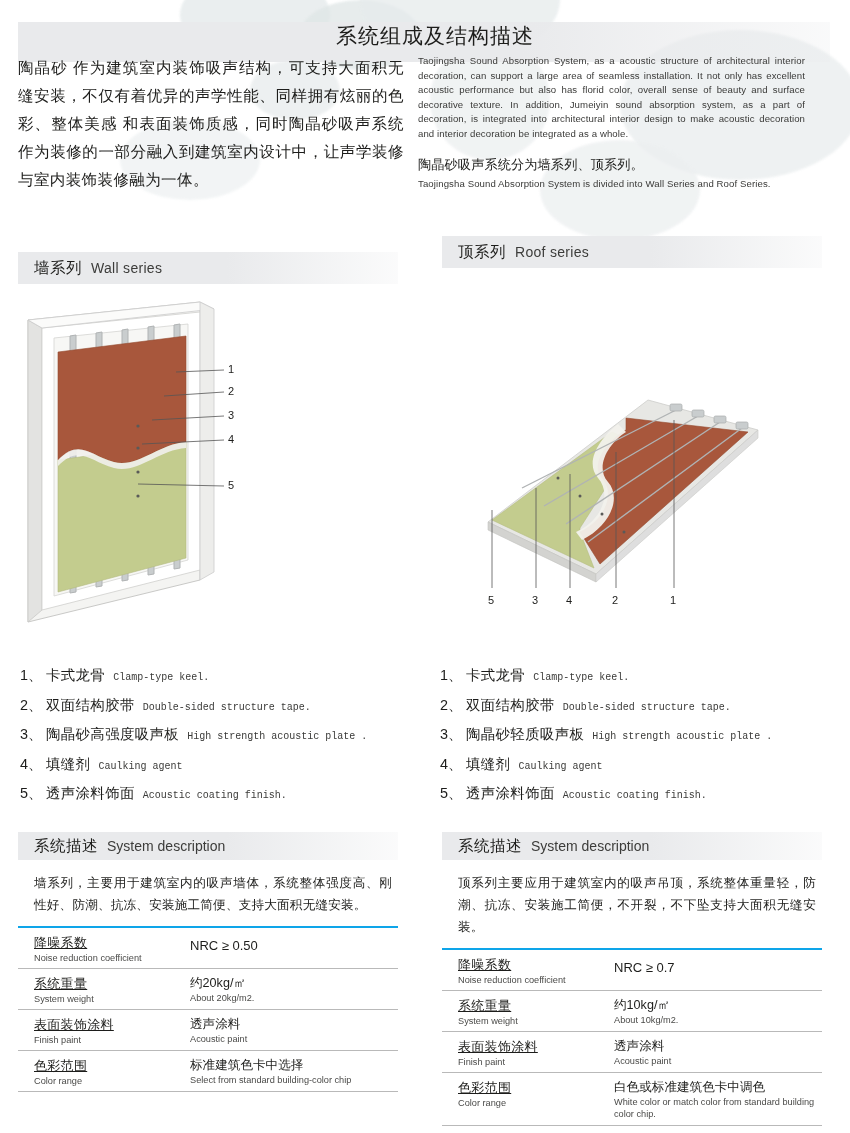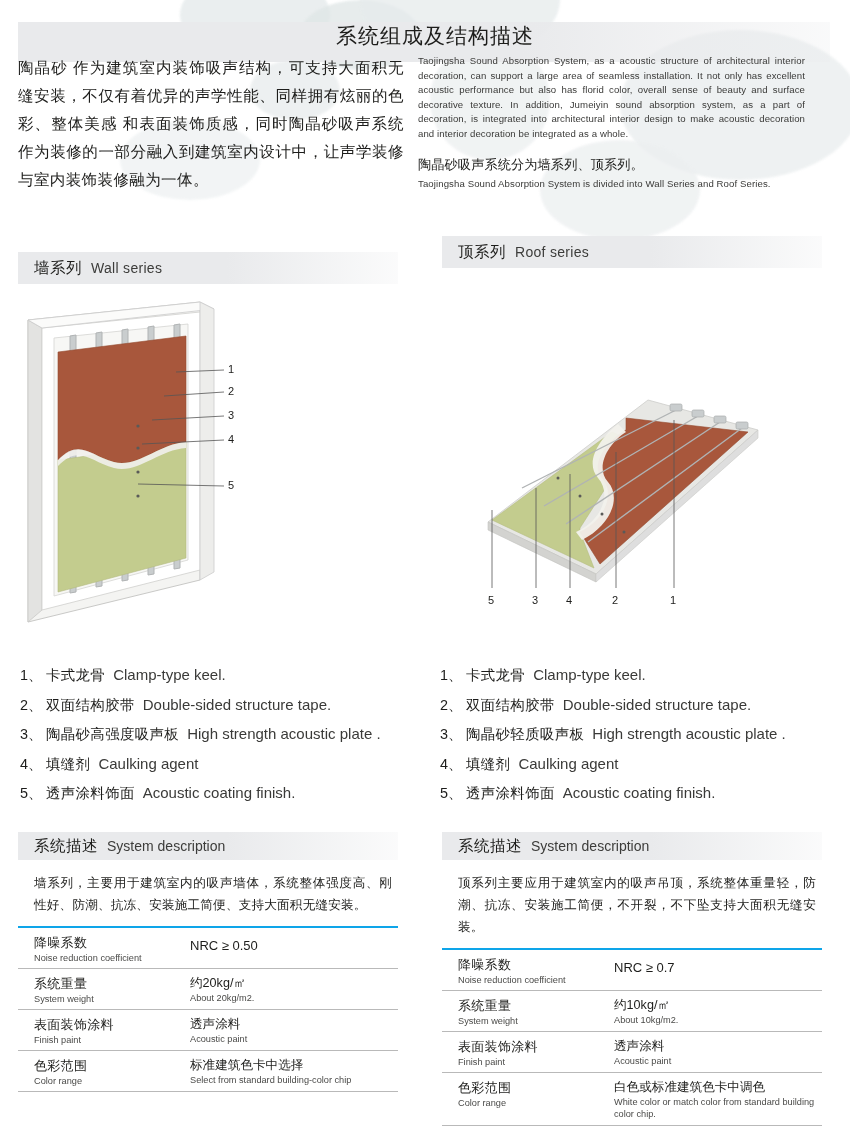--- a/index.html
+++ b/index.html
@@ -158,24 +158,25 @@
     width: 26px;
     flex: none;
   }
   .legend-item .cn {
     font-size: 14.4px;
     color: #1d1d1b;
     letter-spacing: 0.4px;
     white-space: nowrap;
   }
   .legend-item .en {
-    font-size: 15px;
+    font-size: 10px;
     color: #3a3a38;
     margin-left: 8px;
     white-space: nowrap;
+    font-family: Liberation Mono, monospace;
   }
 
   .desc-block {
     position: absolute;
     width: 380px;
   }
   #block-wall { left: 18px; top: 832px; }
   #block-roof { left: 442px; top: 832px; }
 
   .desc-head {
@@ -205,21 +206,21 @@
     border-collapse: collapse;
     margin-top: 0;
   }
   table.spec td {
     border-bottom: 1px solid #b9b9b9;
     padding: 6px 4px 5px 16px;
     vertical-align: top;
   }
   table.spec td.k { width: 142px; }
   table.spec td.v { padding-left: 10px; }
-  .k-cn { font-size: 13px; color:#1d1d1b; display:block; letter-spacing:0.3px;}
+  .k-cn { font-size: 13px; color:#1d1d1b; display:block; letter-spacing:0.3px;text-decoration:underline;}
   .k-en { font-size: 9.2px; color:#4a4a48; display:block; margin-top:1px;}
   .v-cn { font-size: 12.6px; color:#1d1d1b; display:block;}
   .v-en { font-size: 9.2px; color:#4a4a48; display:block; margin-top:0; line-height: 12px;}
   .v-single { font-size: 13px; color:#1d1d1b; display:block; padding-top:4px;}
 </style>
 </head>
 <body>
 
 <div class="bg-deco">
   <div class="blob b1"></div>

